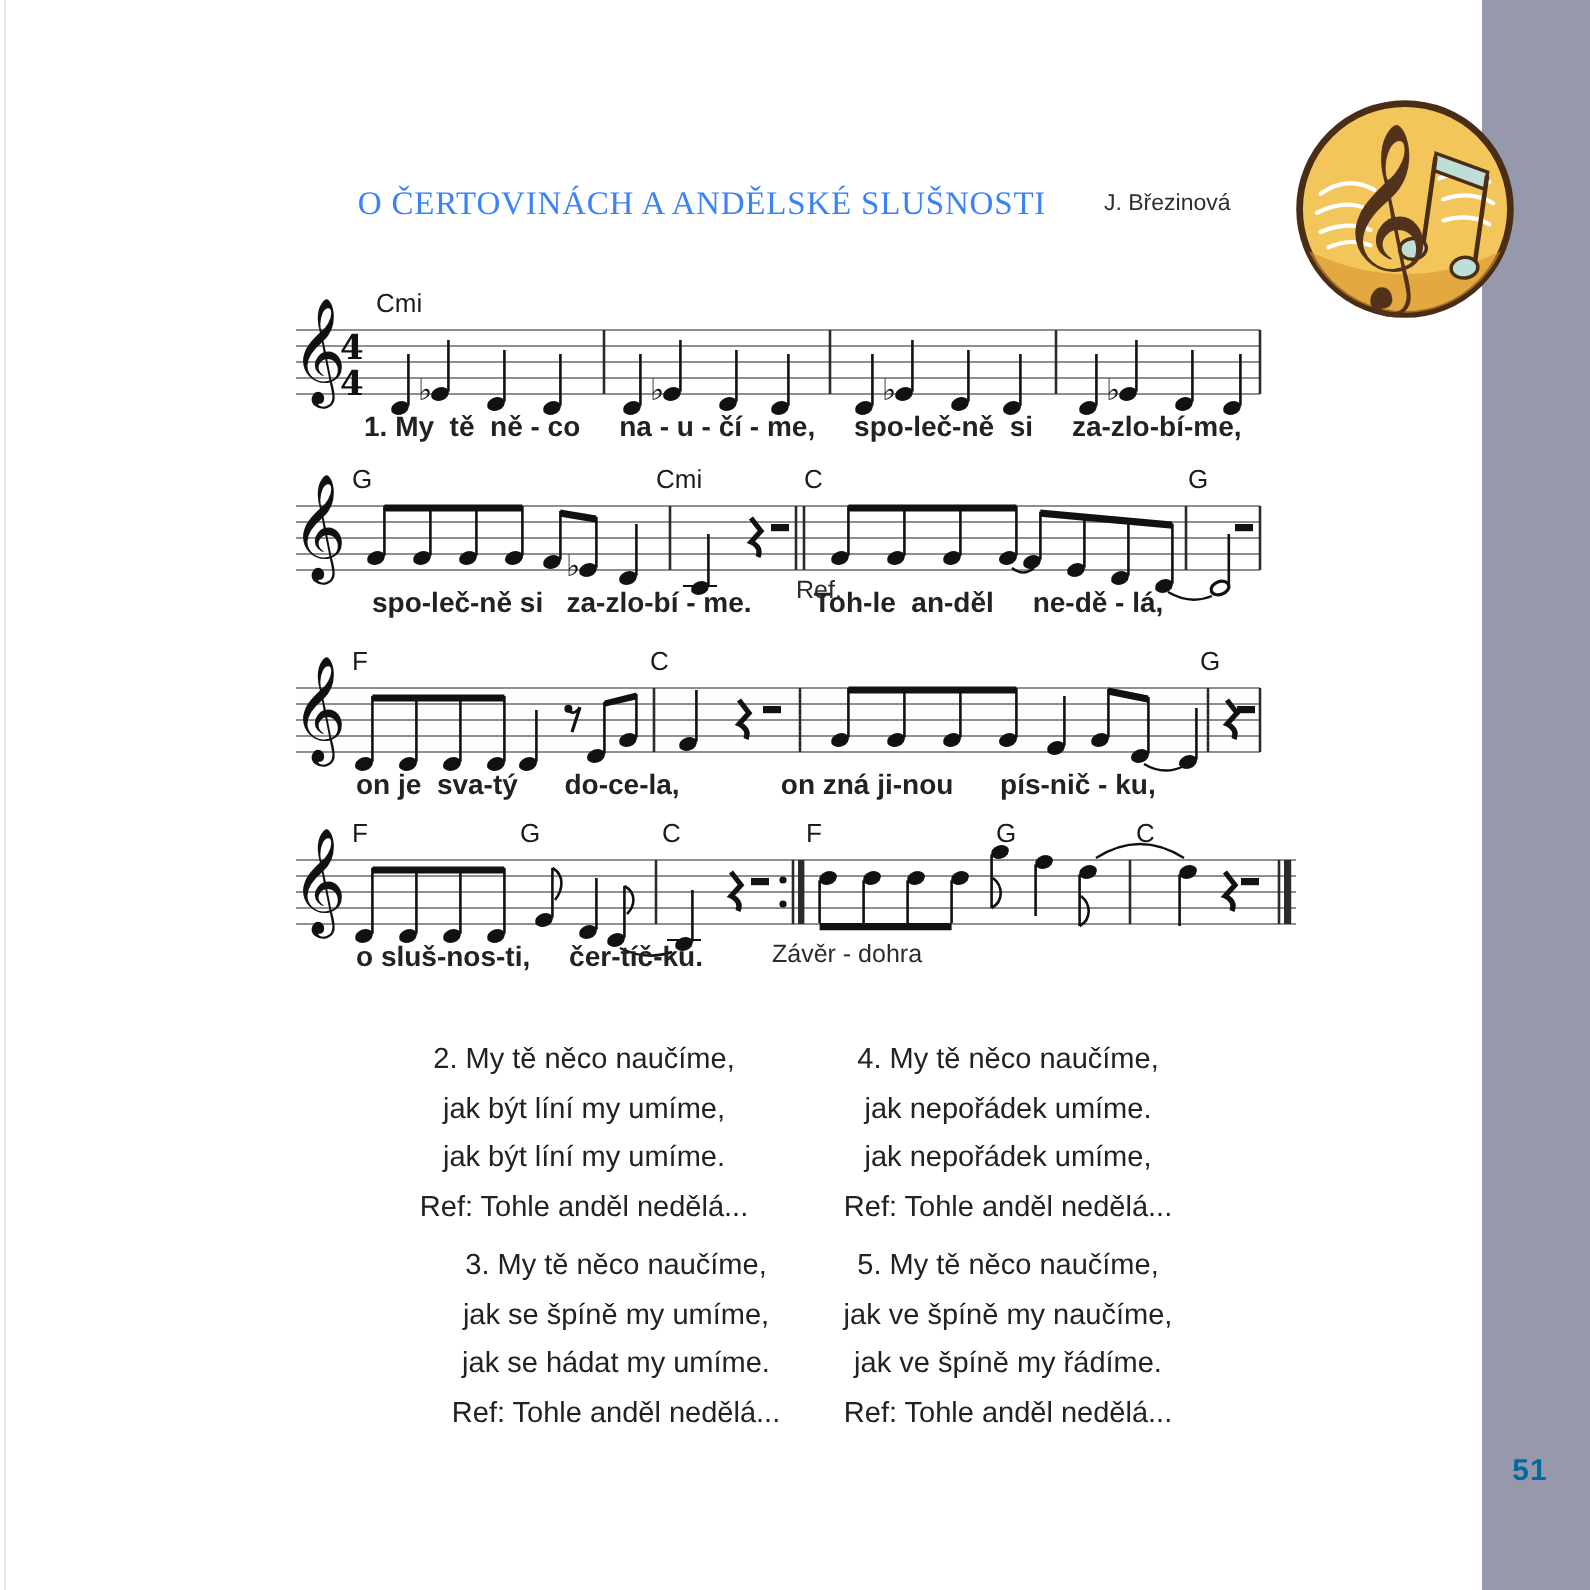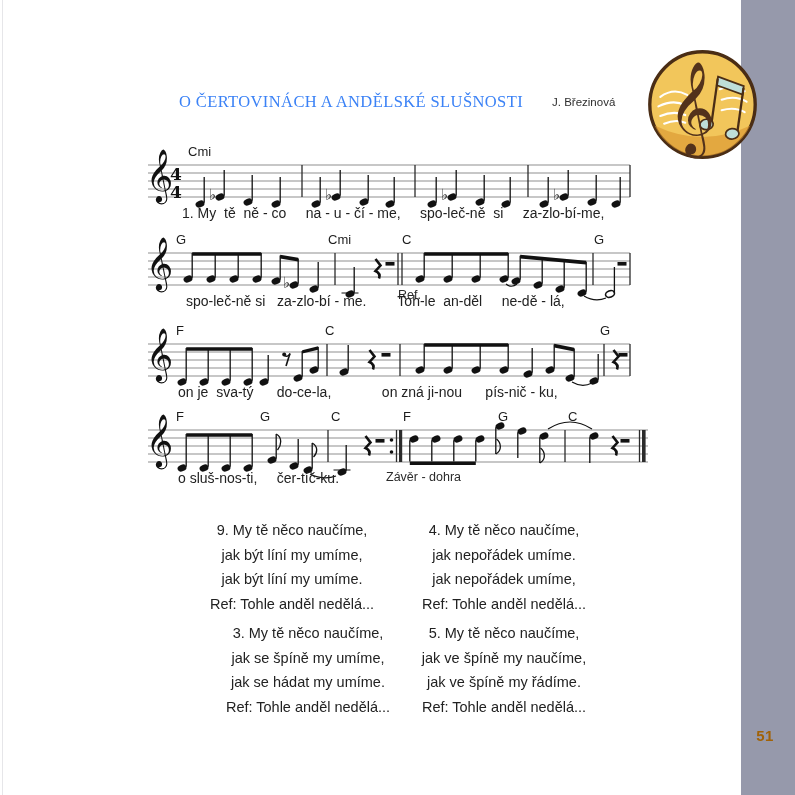--- a/index.html
+++ b/index.html
@@ -1,27 +1,27 @@
 <!DOCTYPE html>
 <html><head>
 <meta charset="utf-8">
 <style>
   html,body{margin:0;padding:0;}
   body{width:795px;height:795px;background:#ffffff;position:relative;overflow:hidden;
        font-family:"Liberation Sans",sans-serif;color:#1c1c1c;}
   .edge-line{position:absolute;left:2px;top:0;width:1px;height:795px;background:#e6e6e9;}
   .strip{position:absolute;left:741px;top:0;width:54px;height:795px;background:#9699AB;}
   .page-number{position:absolute;left:741px;top:727px;width:48px;text-align:center;
-       color:#a16207;font-weight:bold;font-size:15px;letter-spacing:.5px;}
+       color:#0369a1;font-weight:bold;font-size:15px;letter-spacing:.5px;}
   .badge{position:absolute;left:645px;top:47px;width:115px;height:115px;}
   .hdr-title{position:absolute;left:150px;top:92px;width:402px;text-align:center;
        font-family:"Liberation Serif",serif;font-size:16.5px;letter-spacing:.4px;color:#3b82f6;}
   .hdr-author{position:absolute;left:552px;top:96px;font-size:11.5px;color:#2e2e2e;}
   .system{position:absolute;left:148px;width:512px;height:92px;}
-  .lyrics{position:absolute;top:60px;white-space:pre;font-size:14px;color:#222;}
+  .lyrics{position:absolute;top:60px;white-space:pre;font-size:14px;color:#222;font-weight:bold;}
   .verse{position:absolute;width:228px;text-align:center;font-size:14.5px;line-height:24.5px;color:#222;}
   
   .st{stroke:#8f8f8f;stroke-width:1;}
   .bl{stroke:#2b2b2b;stroke-width:1.3;}
   .stem{stroke:#111;stroke-width:1.3;fill:none;}
   .beam{fill:#111;}
   .tie{stroke:#111;stroke-width:1.2;fill:none;}
   .ledg{stroke:#111;stroke-width:1;}
   .ch{font-family:"Liberation Sans",sans-serif;font-size:13px;fill:#1c1c1c;}
   .lbl{font-family:"Liberation Sans",sans-serif;font-size:12.5px;fill:#2b2b2b;}
@@ -350,21 +350,21 @@
       <use href="#nh" x="446" y="26"></use>
         <path class="stem" d="M441.8,27.2 V53"></path>
       <use href="#qr" x="461" y="26"></use>
       <use href="#hr" x="477" y="29"></use>
     </g>
   </svg>
   <div class="lyrics" style="left:30px">o sluš-nos-ti,     čer-tíč-ku.</div>
 </div>
 
 <div class="verse" style="left:178px;top:518px">
-  <div>9. My tě něco naučíme,</div>
+  <div>2. My tě něco naučíme,</div>
   <div>jak být líní my umíme,</div>
   <div>jak být líní my umíme.</div>
   <div>Ref: Tohle anděl nedělá...</div>
 </div>
 <div class="verse" style="left:194px;top:621px">
   <div>3. My tě něco naučíme,</div>
   <div>jak se špíně my umíme,</div>
   <div>jak se hádat my umíme.</div>
   <div>Ref: Tohle anděl nedělá...</div>
 </div>

